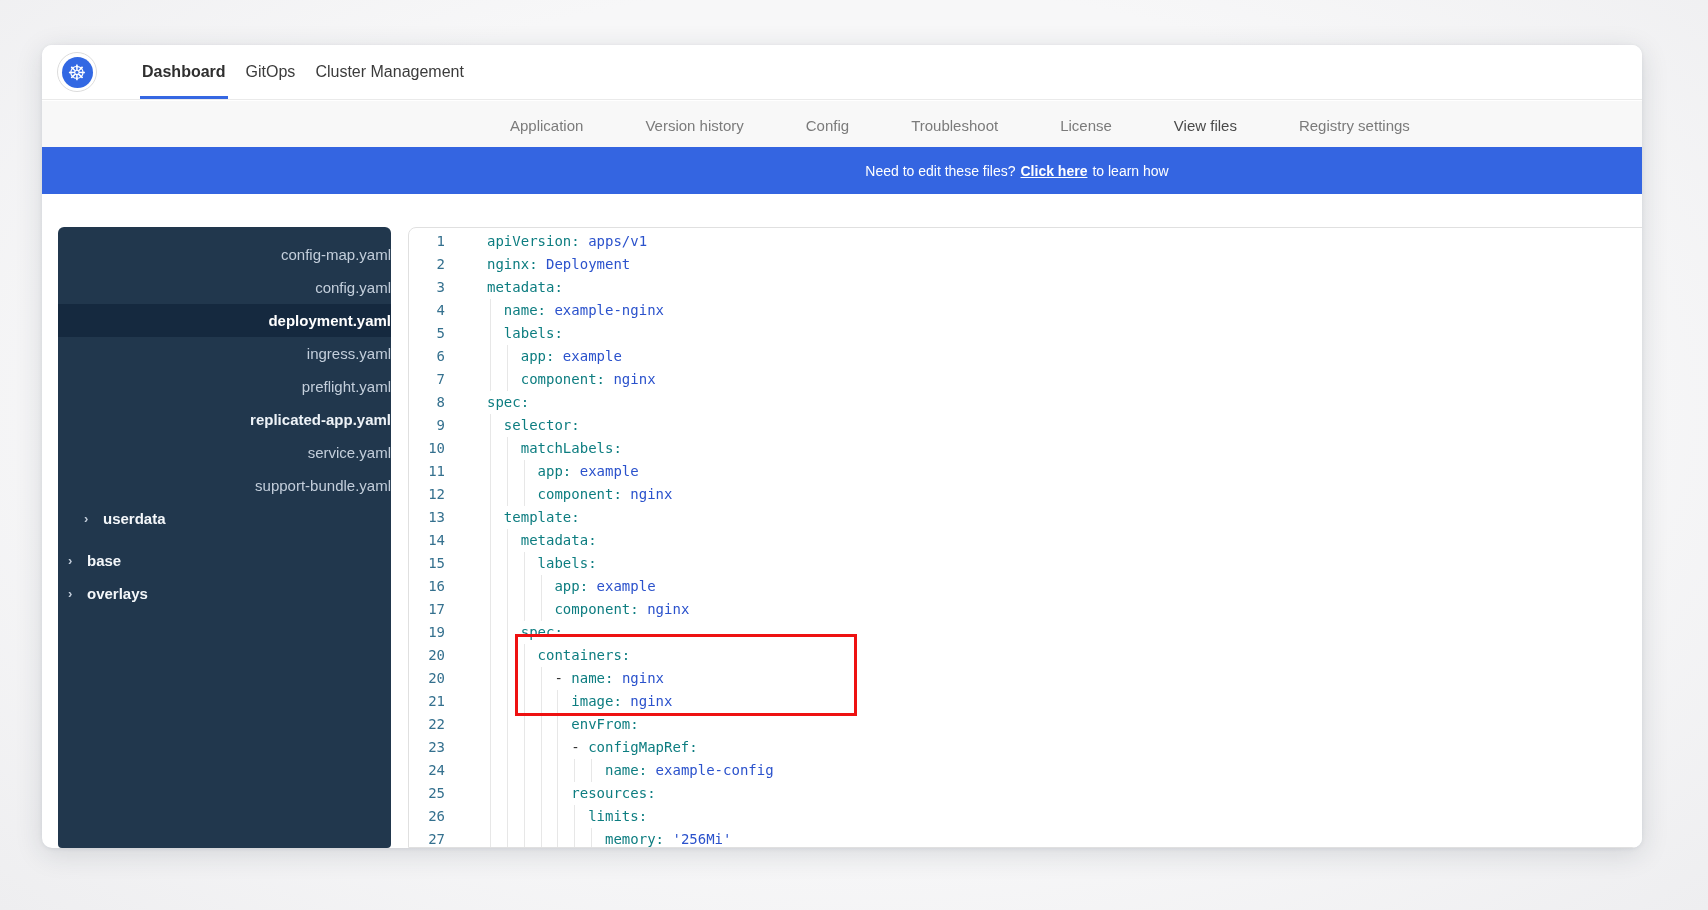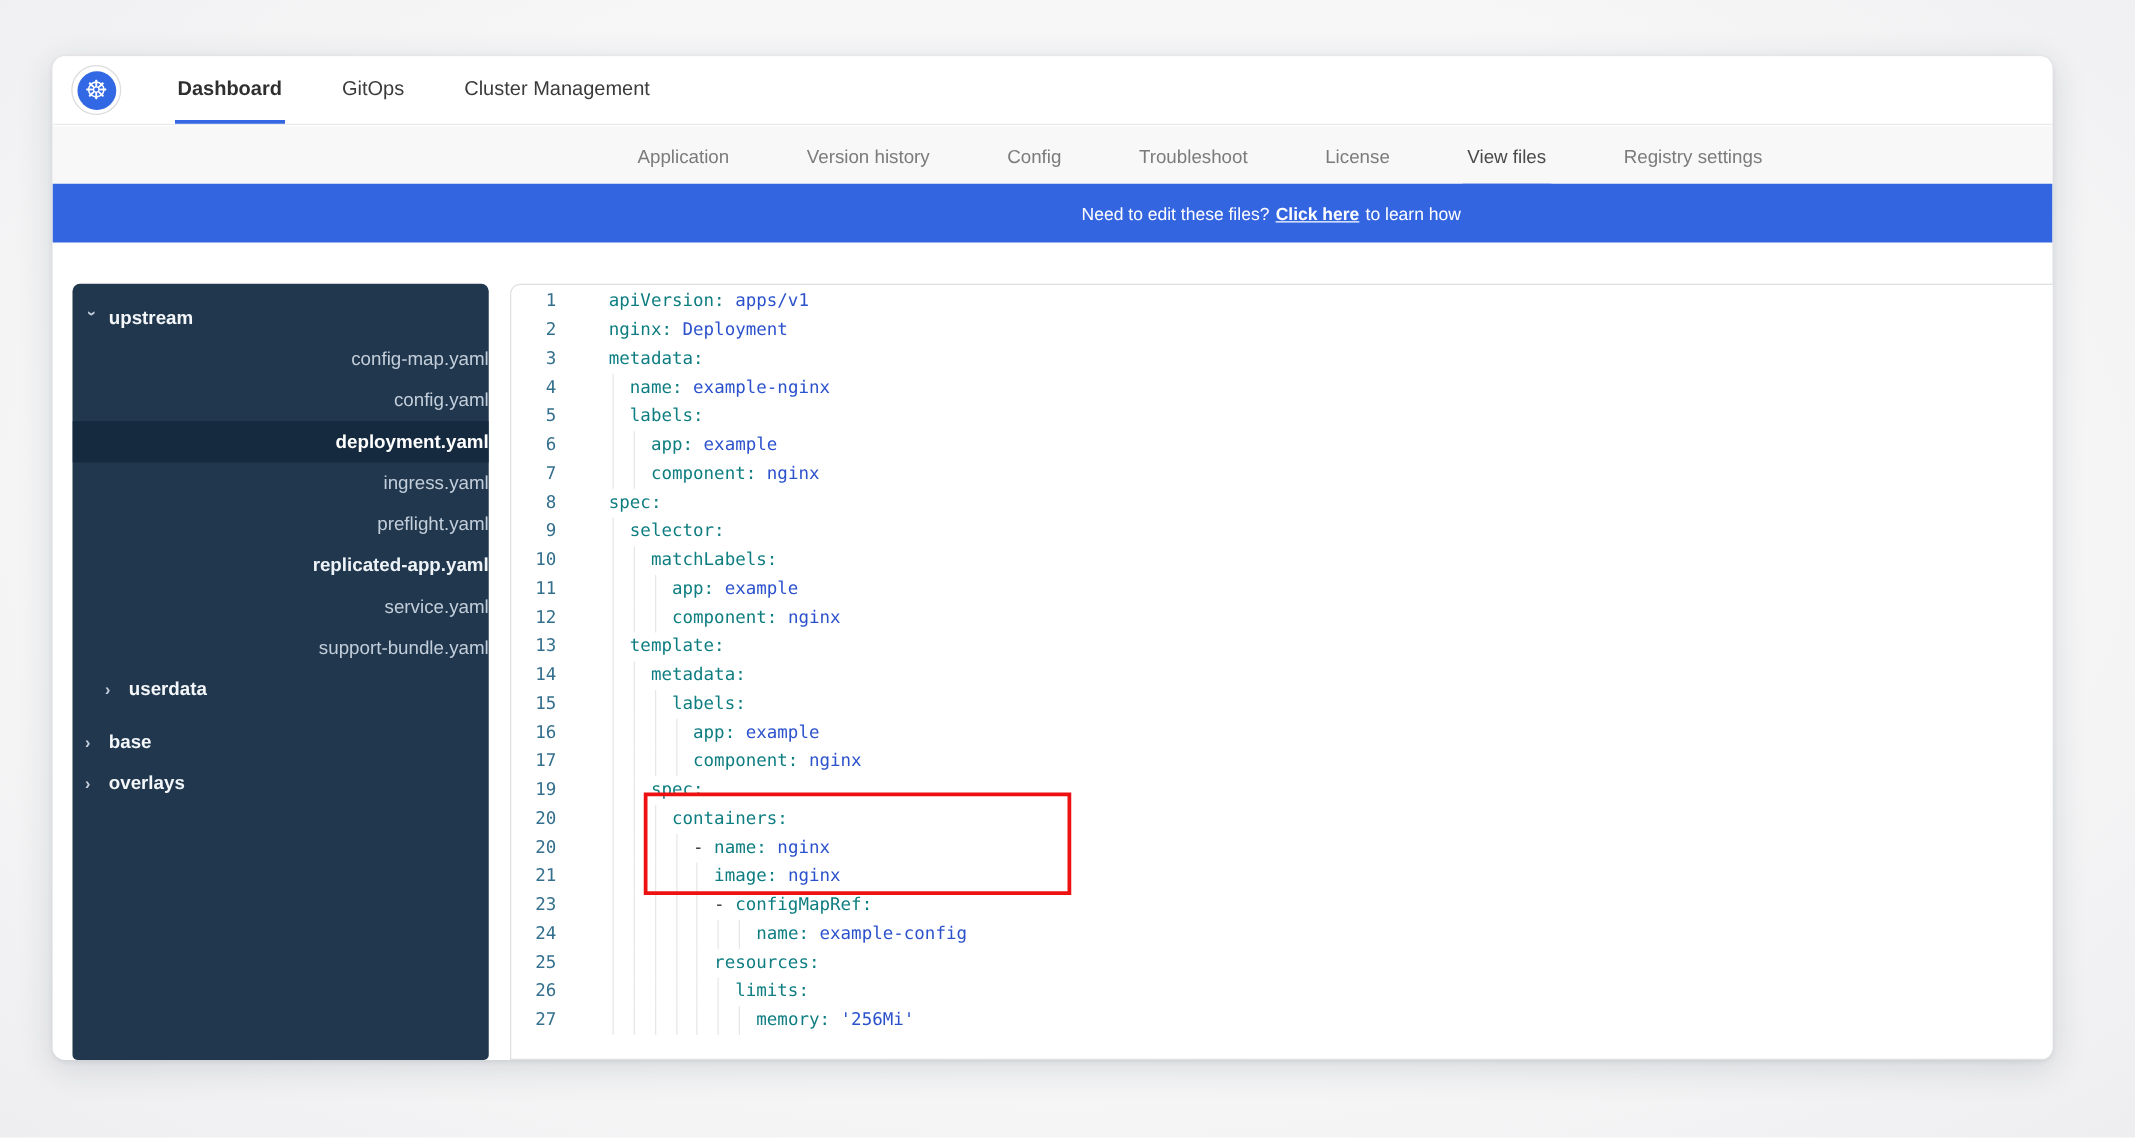--- a/index.html
+++ b/index.html
@@ -12,21 +12,21 @@
           background:#fff; border-radius:10px; overflow:hidden;
           box-shadow:0 6px 28px rgba(30,40,60,.14), 0 1px 4px rgba(30,40,60,.08); }
 
   
   .hdr { position:absolute; left:0; top:0; width:100%; height:55px; background:#fff;
          border-bottom:1px solid #eaeaea; display:flex; align-items:center; padding-left:15px; }
   .logo-badge { width:40px; height:40px; border-radius:50%; border:1px solid #dcdcdc; background:#fff;
                 display:flex; align-items:center; justify-content:center; margin-right:45px; }
   .logo-inner { width:31px; height:31px; border-radius:50%; background:#3268e3; color:#fff;
                 display:flex; align-items:center; justify-content:center; font-size:21px; line-height:1; }
-  .htabs { display:flex; height:100%; gap:48px; }
+  .htabs { display:flex; height:100%; gap:20px; }
   .htab { position:relative; display:flex; align-items:center; height:100%; font-size:16px;
           color:#3b3b3b; font-weight:500; cursor:pointer; }
   .htab.active { font-weight:700; color:#2f2f2f; }
   .htab.active::after { content:""; position:absolute; left:-2px; right:-2px; bottom:0; height:3px; background:#3567e2; }
 
   
   .subnav { position:absolute; left:0; top:56px; width:100%; height:49px; background:#f8f8f8;
             display:flex; align-items:stretch; gap:62px; padding-left:468px; white-space:nowrap; overflow:hidden; }
   .stab { position:relative; display:flex; align-items:center; font-size:15px; color:#7b7b7b; cursor:pointer; flex:0 0 auto; }
   .stab.active { color:#4a4a4a; }
@@ -98,24 +98,20 @@
         <div class="stab">Registry settings</div>
       </div>
 
     <div class="banner">
       <span>Need to edit these files?</span>
       <a>Click here</a>
       <span>to learn how</span>
     </div>
 
     <div class="tree">
-        <div class="trow folder lvl0">
-          <span class="chev expanded">›</span>
-          <span>upstream</span>
-        </div>
         <div class="trow file lvl1">
           <span>config-map.yaml</span>
         </div>
         <div class="trow file lvl1">
           <span>config.yaml</span>
         </div>
         <div class="trow file lvl1 selected">
           <span>deployment.yaml</span>
         </div>
         <div class="trow file lvl1">
@@ -162,20 +158,21 @@
         <div class="cl"><span class="ln">12</span><span class="lc"><i class="g" style="left: calc(0ch + 3px);"></i><i class="g" style="left: calc(2ch + 3px);"></i><i class="g" style="left: calc(4ch + 3px);"></i><span>      </span><span class="tok-key">component:</span><span class="tok-val"> nginx</span></span></div>
         <div class="cl"><span class="ln">13</span><span class="lc"><i class="g" style="left: calc(0ch + 3px);"></i><span>  </span><span class="tok-key">template:</span></span></div>
         <div class="cl"><span class="ln">14</span><span class="lc"><i class="g" style="left: calc(0ch + 3px);"></i><i class="g" style="left: calc(2ch + 3px);"></i><span>    </span><span class="tok-key">metadata:</span></span></div>
         <div class="cl"><span class="ln">15</span><span class="lc"><i class="g" style="left: calc(0ch + 3px);"></i><i class="g" style="left: calc(2ch + 3px);"></i><i class="g" style="left: calc(4ch + 3px);"></i><span>      </span><span class="tok-key">labels:</span></span></div>
         <div class="cl"><span class="ln">16</span><span class="lc"><i class="g" style="left: calc(0ch + 3px);"></i><i class="g" style="left: calc(2ch + 3px);"></i><i class="g" style="left: calc(4ch + 3px);"></i><i class="g" style="left: calc(6ch + 3px);"></i><span>        </span><span class="tok-key">app:</span><span class="tok-val"> example</span></span></div>
         <div class="cl"><span class="ln">17</span><span class="lc"><i class="g" style="left: calc(0ch + 3px);"></i><i class="g" style="left: calc(2ch + 3px);"></i><i class="g" style="left: calc(4ch + 3px);"></i><i class="g" style="left: calc(6ch + 3px);"></i><span>        </span><span class="tok-key">component:</span><span class="tok-val"> nginx</span></span></div>
         <div class="cl"><span class="ln">19</span><span class="lc"><i class="g" style="left: calc(0ch + 3px);"></i><i class="g" style="left: calc(2ch + 3px);"></i><span>    </span><span class="tok-key">spec:</span></span></div>
         <div class="cl"><span class="ln">20</span><span class="lc"><i class="g" style="left: calc(0ch + 3px);"></i><i class="g" style="left: calc(2ch + 3px);"></i><i class="g" style="left: calc(4ch + 3px);"></i><span>      </span><span class="tok-key">containers:</span></span></div>
         <div class="cl"><span class="ln">20</span><span class="lc"><i class="g" style="left: calc(0ch + 3px);"></i><i class="g" style="left: calc(2ch + 3px);"></i><i class="g" style="left: calc(4ch + 3px);"></i><i class="g" style="left: calc(6ch + 3px);"></i><span>        </span><span class="tok-pun">- </span><span class="tok-key">name:</span><span class="tok-val"> nginx</span></span></div>
         <div class="cl"><span class="ln">21</span><span class="lc"><i class="g" style="left: calc(0ch + 3px);"></i><i class="g" style="left: calc(2ch + 3px);"></i><i class="g" style="left: calc(4ch + 3px);"></i><i class="g" style="left: calc(6ch + 3px);"></i><i class="g" style="left: calc(8ch + 3px);"></i><span>          </span><span class="tok-key">image:</span><span class="tok-val"> nginx</span></span></div>
+        <div class="cl"><span class="ln">22</span><span class="lc"><i class="g" style="left: calc(0ch + 3px);"></i><i class="g" style="left: calc(2ch + 3px);"></i><i class="g" style="left: calc(4ch + 3px);"></i><i class="g" style="left: calc(6ch + 3px);"></i><i class="g" style="left: calc(8ch + 3px);"></i><span>          </span><span class="tok-key">envFrom:</span></span></div>
         <div class="cl"><span class="ln">23</span><span class="lc"><i class="g" style="left: calc(0ch + 3px);"></i><i class="g" style="left: calc(2ch + 3px);"></i><i class="g" style="left: calc(4ch + 3px);"></i><i class="g" style="left: calc(6ch + 3px);"></i><i class="g" style="left: calc(8ch + 3px);"></i><span>          </span><span class="tok-pun">- </span><span class="tok-key">configMapRef:</span></span></div>
         <div class="cl"><span class="ln">24</span><span class="lc"><i class="g" style="left: calc(0ch + 3px);"></i><i class="g" style="left: calc(2ch + 3px);"></i><i class="g" style="left: calc(4ch + 3px);"></i><i class="g" style="left: calc(6ch + 3px);"></i><i class="g" style="left: calc(8ch + 3px);"></i><i class="g" style="left: calc(10ch + 3px);"></i><i class="g" style="left: calc(12ch + 3px);"></i><span>              </span><span class="tok-key">name:</span><span class="tok-val"> example-config</span></span></div>
         <div class="cl"><span class="ln">25</span><span class="lc"><i class="g" style="left: calc(0ch + 3px);"></i><i class="g" style="left: calc(2ch + 3px);"></i><i class="g" style="left: calc(4ch + 3px);"></i><i class="g" style="left: calc(6ch + 3px);"></i><i class="g" style="left: calc(8ch + 3px);"></i><span>          </span><span class="tok-key">resources:</span></span></div>
         <div class="cl"><span class="ln">26</span><span class="lc"><i class="g" style="left: calc(0ch + 3px);"></i><i class="g" style="left: calc(2ch + 3px);"></i><i class="g" style="left: calc(4ch + 3px);"></i><i class="g" style="left: calc(6ch + 3px);"></i><i class="g" style="left: calc(8ch + 3px);"></i><i class="g" style="left: calc(10ch + 3px);"></i><span>            </span><span class="tok-key">limits:</span></span></div>
         <div class="cl"><span class="ln">27</span><span class="lc"><i class="g" style="left: calc(0ch + 3px);"></i><i class="g" style="left: calc(2ch + 3px);"></i><i class="g" style="left: calc(4ch + 3px);"></i><i class="g" style="left: calc(6ch + 3px);"></i><i class="g" style="left: calc(8ch + 3px);"></i><i class="g" style="left: calc(10ch + 3px);"></i><i class="g" style="left: calc(12ch + 3px);"></i><span>              </span><span class="tok-key">memory:</span><span class="tok-val"> '256Mi'</span></span></div>
       </div>
   </div>
 
   <div class="red-box"></div>
 </div>

